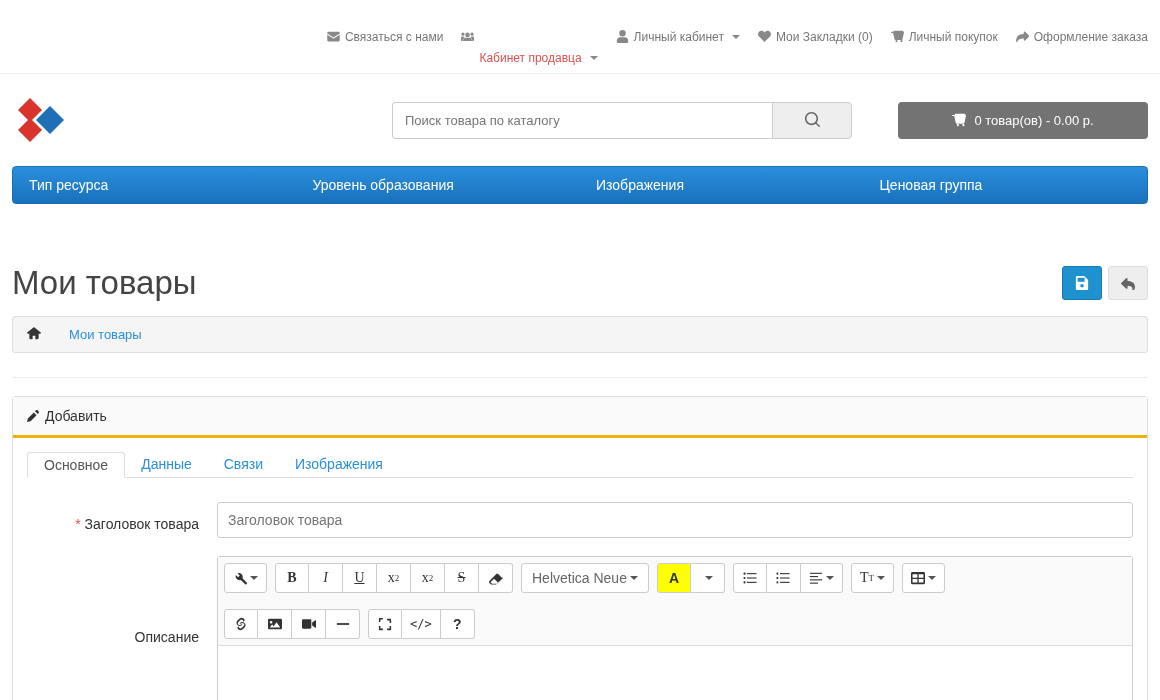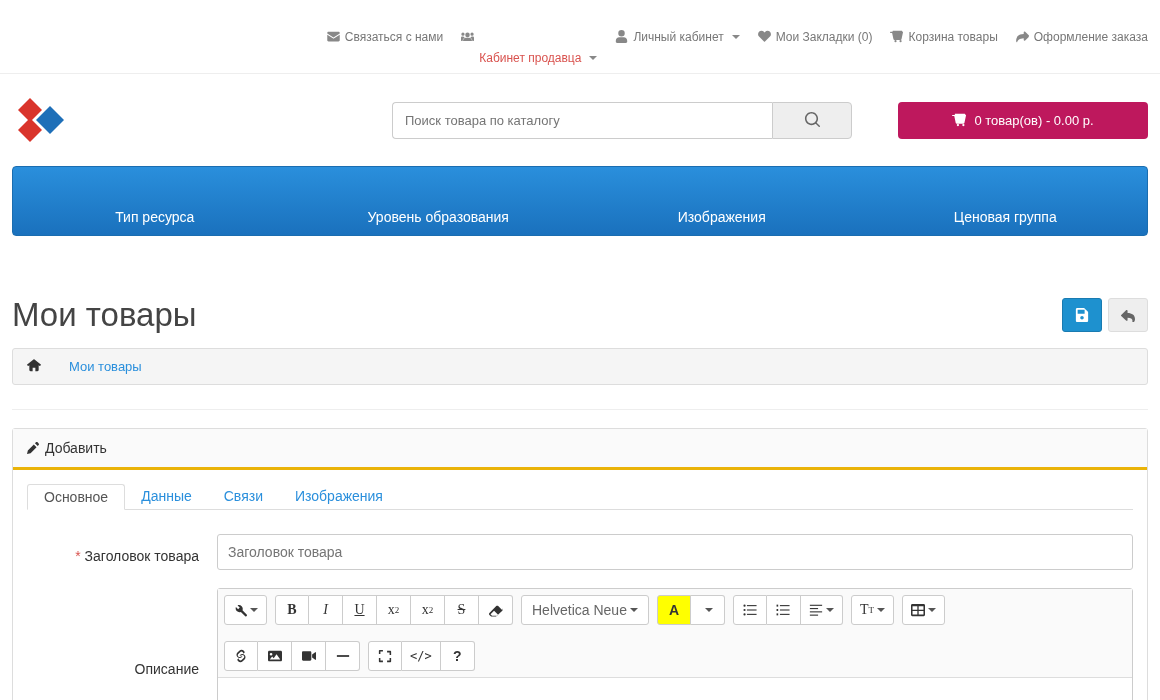--- a/index.html
+++ b/index.html
@@ -11,25 +11,25 @@
   .topbar svg { width:13px; height:13px; fill:#888; }
   .caret { display:inline-block; width:0; height:0; border-left:4px solid transparent; border-right:4px solid transparent; border-top:4px solid #888; margin-left:3px; vertical-align:middle; }
 
   .headrow { display:flex; align-items:center; padding:18px 12px; gap:20px; }
   .logo { display:flex; align-items:center; gap:10px; flex:0 0 auto; }
   .logo-mark { width:56px; height:56px; position:relative; }
   .logo-text { font-weight:700; color:#222; line-height:1.3; letter-spacing:0.5px; }
   .search-wrap { margin-left:auto; display:flex; width:460px; }
   .search-input { flex:1; border:1px solid #ccc; border-right:none; border-radius:4px 0 0 4px; padding:10px 12px; font-size:13px; color:#555; }
   .search-btn { width:80px; background:#eee; border:1px solid #ccc; border-radius:0 4px 4px 0; cursor:pointer; display:flex; align-items:center; justify-content:center; }
-  .cart-btn { margin-left:26px; background:#be185d; color:#fff; border-radius:4px; padding:11px 18px; font-size:13px; display:flex; align-items:center; gap:8px; cursor:pointer; min-width:250px; justify-content:center; }
+  .cart-btn { margin-left:26px; background:#737373; color:#fff; border-radius:4px; padding:11px 18px; font-size:13px; display:flex; align-items:center; gap:8px; cursor:pointer; min-width:250px; justify-content:center; }
   .cart-btn svg { fill:#fff; width:14px; height:14px; }
 
   .navbar { margin:0 12px 4px 12px; background:linear-gradient(#2a8fdc,#1a71bd); border:1px solid #1a6db0; border-radius:4px; display:flex; }
-  .navbar .nitem { flex:1; text-align:center; color:#fff; padding:10px 16px; cursor:pointer; font-size:14px;margin-top:32px; }
+  .navbar .nitem { flex:1; color:#fff; padding:10px 16px; cursor:pointer; font-size:14px; }
 
   .page { padding:0 12px; }
   .page-hdr { display:flex; align-items:center; margin-top:60px; }
   .page-hdr h1 { font-size:33px; font-weight:400; color:#444; margin:0; }
   .btns { margin-left:auto; display:flex; gap:6px; }
   .btn { border-radius:3px; padding:9px 12px; display:flex; align-items:center; justify-content:center; cursor:pointer; border:1px solid transparent; }
   .btn-primary { background:#1e91cf; border-color:#197bb1; }
   .btn-primary svg { fill:#fff; width:14px; height:14px; }
   .btn-default { background:#eee; border-color:#ddd; }
   .btn-default svg { fill:#666; width:14px; height:14px; }
@@ -96,21 +96,21 @@
   <div class="tlink">
     <svg viewBox="0 0 512 512">
         <path d="M462 62c-54-46-136-38-186 14L256 96l-20-20C186 24 104 16 50 62-14 116-14 210 50 264l186 186c12 12 28 12 40 0l186-186c64-54 64-148 0-202z"></path>
       </svg>
     <span>Мои Закладки (0)</span>
   </div>
   <div class="tlink">
     <svg viewBox="0 0 576 512">
         <path d="M528 0H122L112 48H24C11 48 0 59 0 72s11 24 24 24h70l60 280c4 20 22 32 42 32h272c20 0 38-12 42-32l66-304c4-20-12-40-34-40zM196 464a48 48 0 1096 0 48 48 0 10-96 0zm224 0a48 48 0 1096 0 48 48 0 10-96 0z"></path>
       </svg>
-    <span>Корзина товары</span>
+    <span>Личный покупок</span>
   </div>
   <div class="tlink">
     <svg viewBox="0 0 512 512">
         <path d="M503 273L361 415c-20 20-57 6-57-23v-72C136 326 70 394 48 470c-6 20-36 18-38-4C-10 334 48 160 304 160V88c0-29 37-43 57-23l142 142c12 12 12 34 0 46z"></path>
       </svg>
     <span>Оформление заказа</span>
   </div>
 </div>
 
 <div class="headrow">

